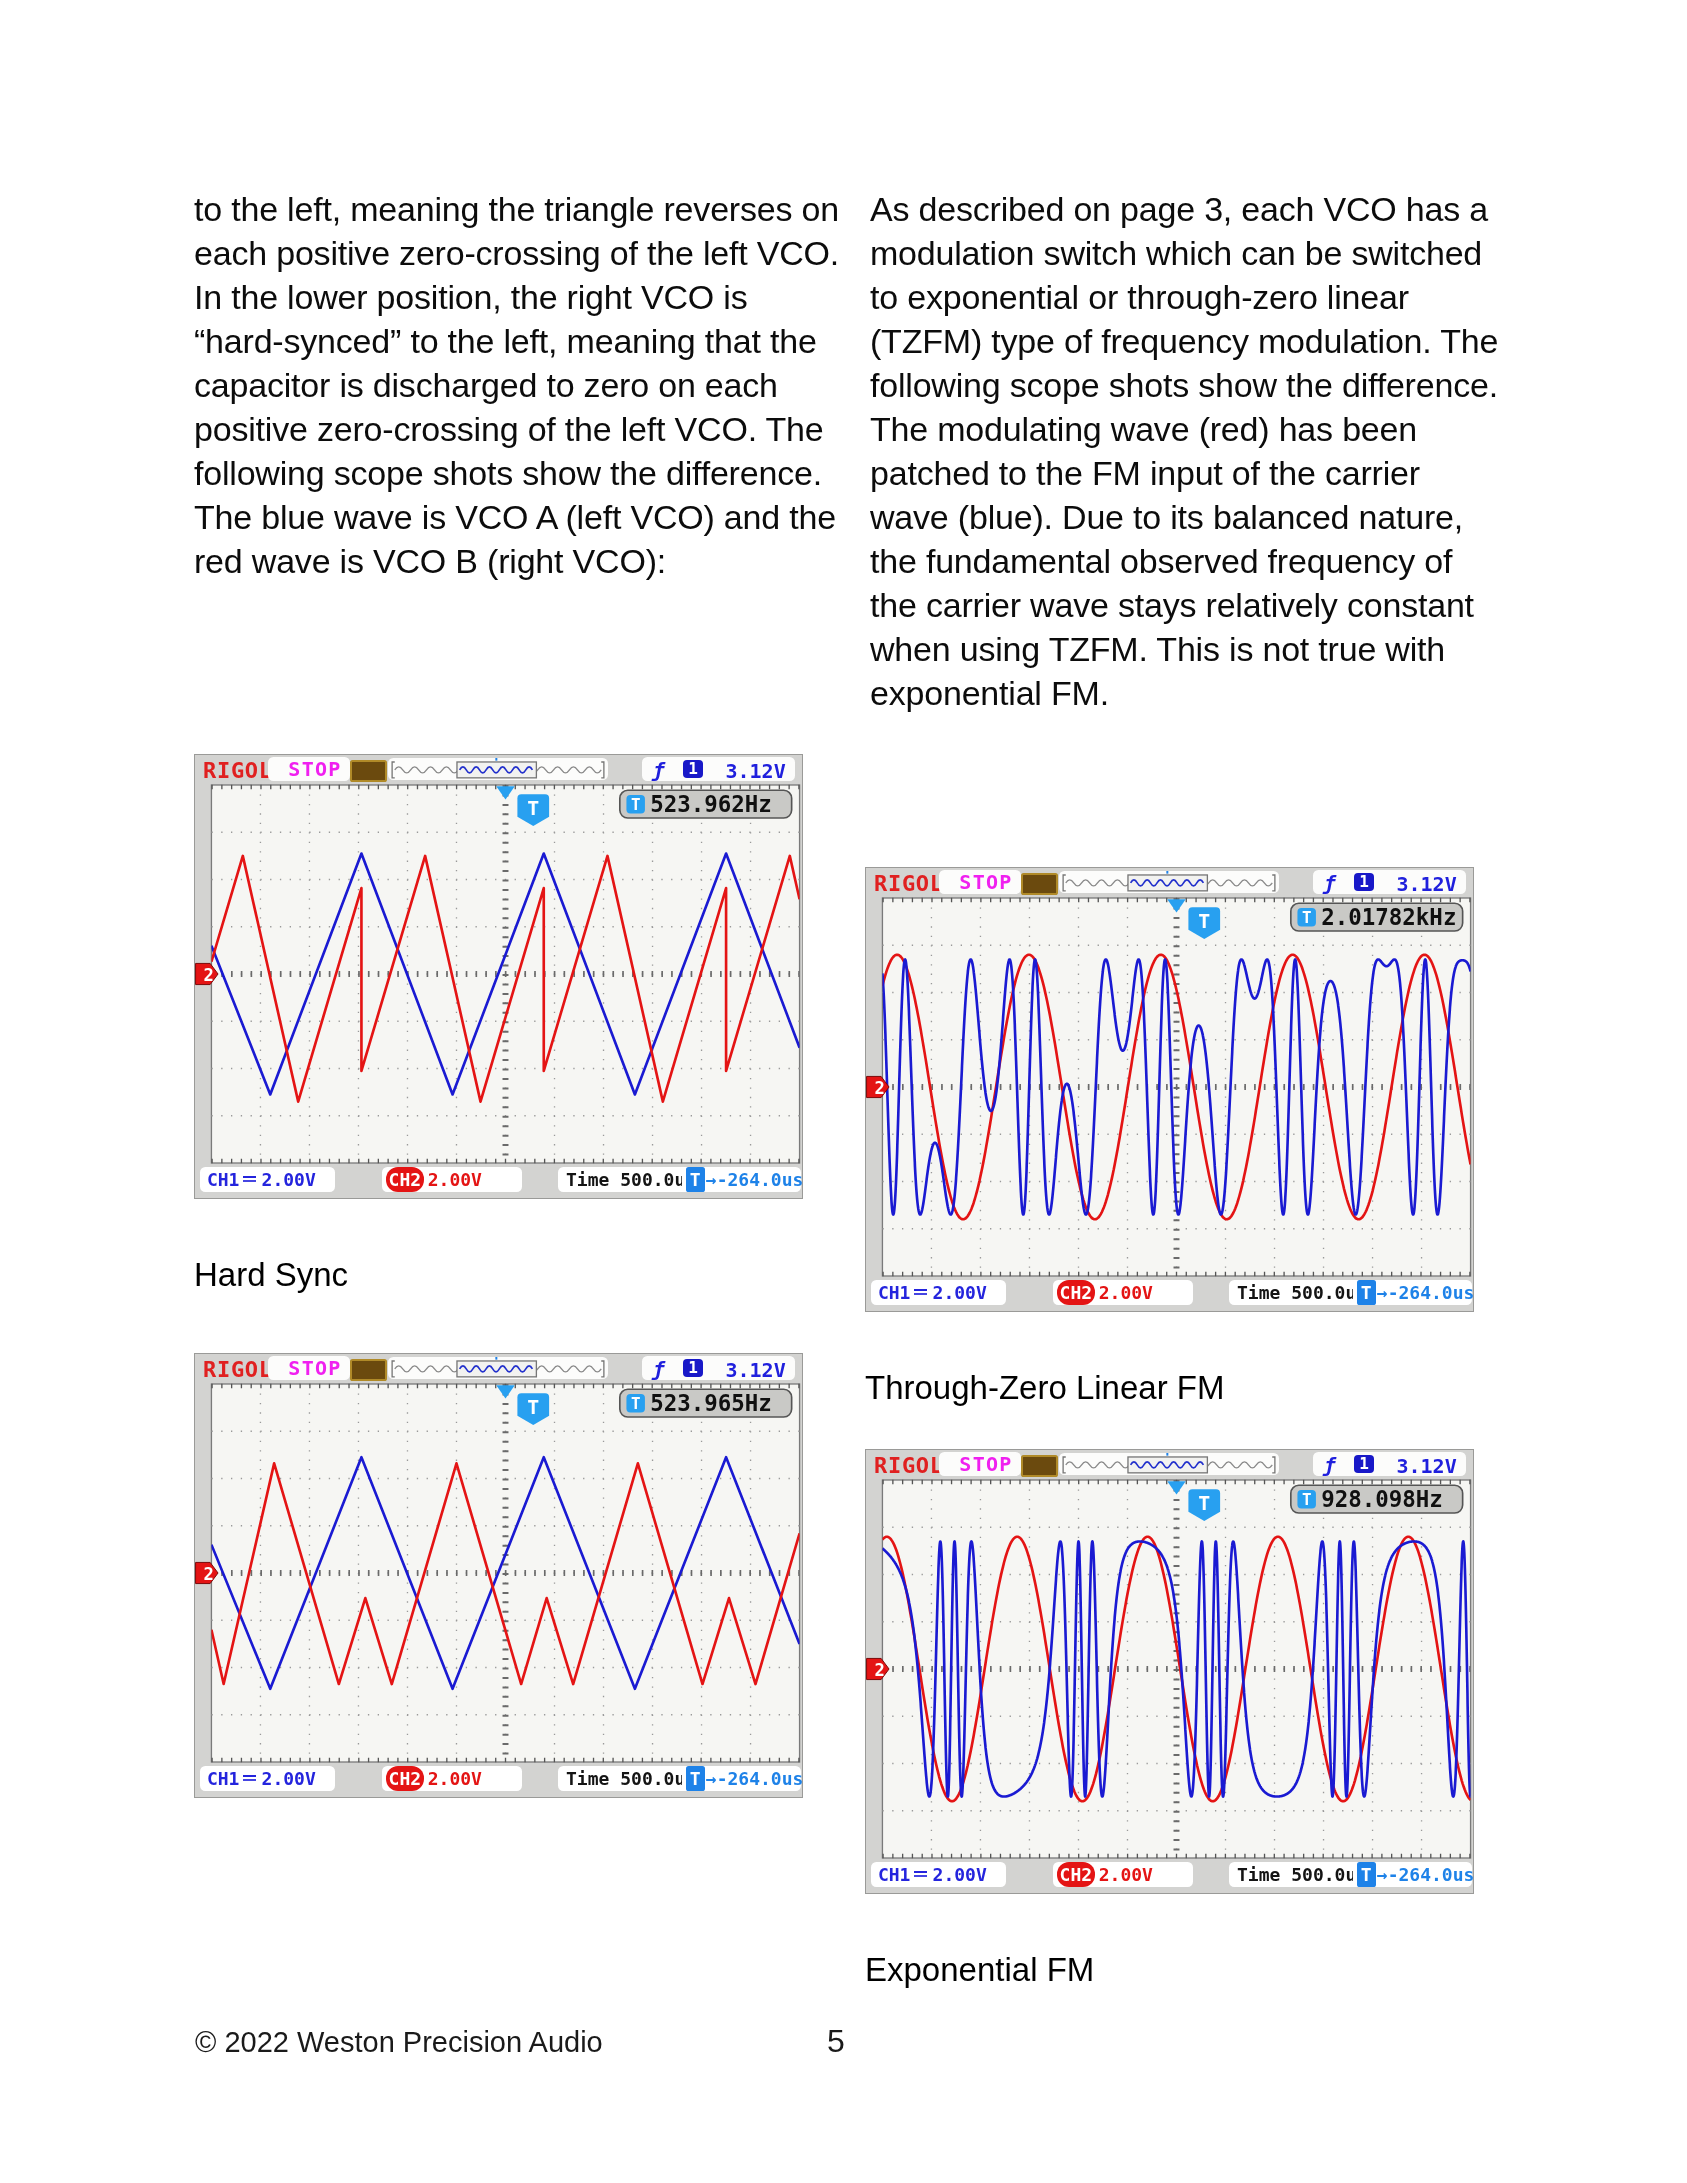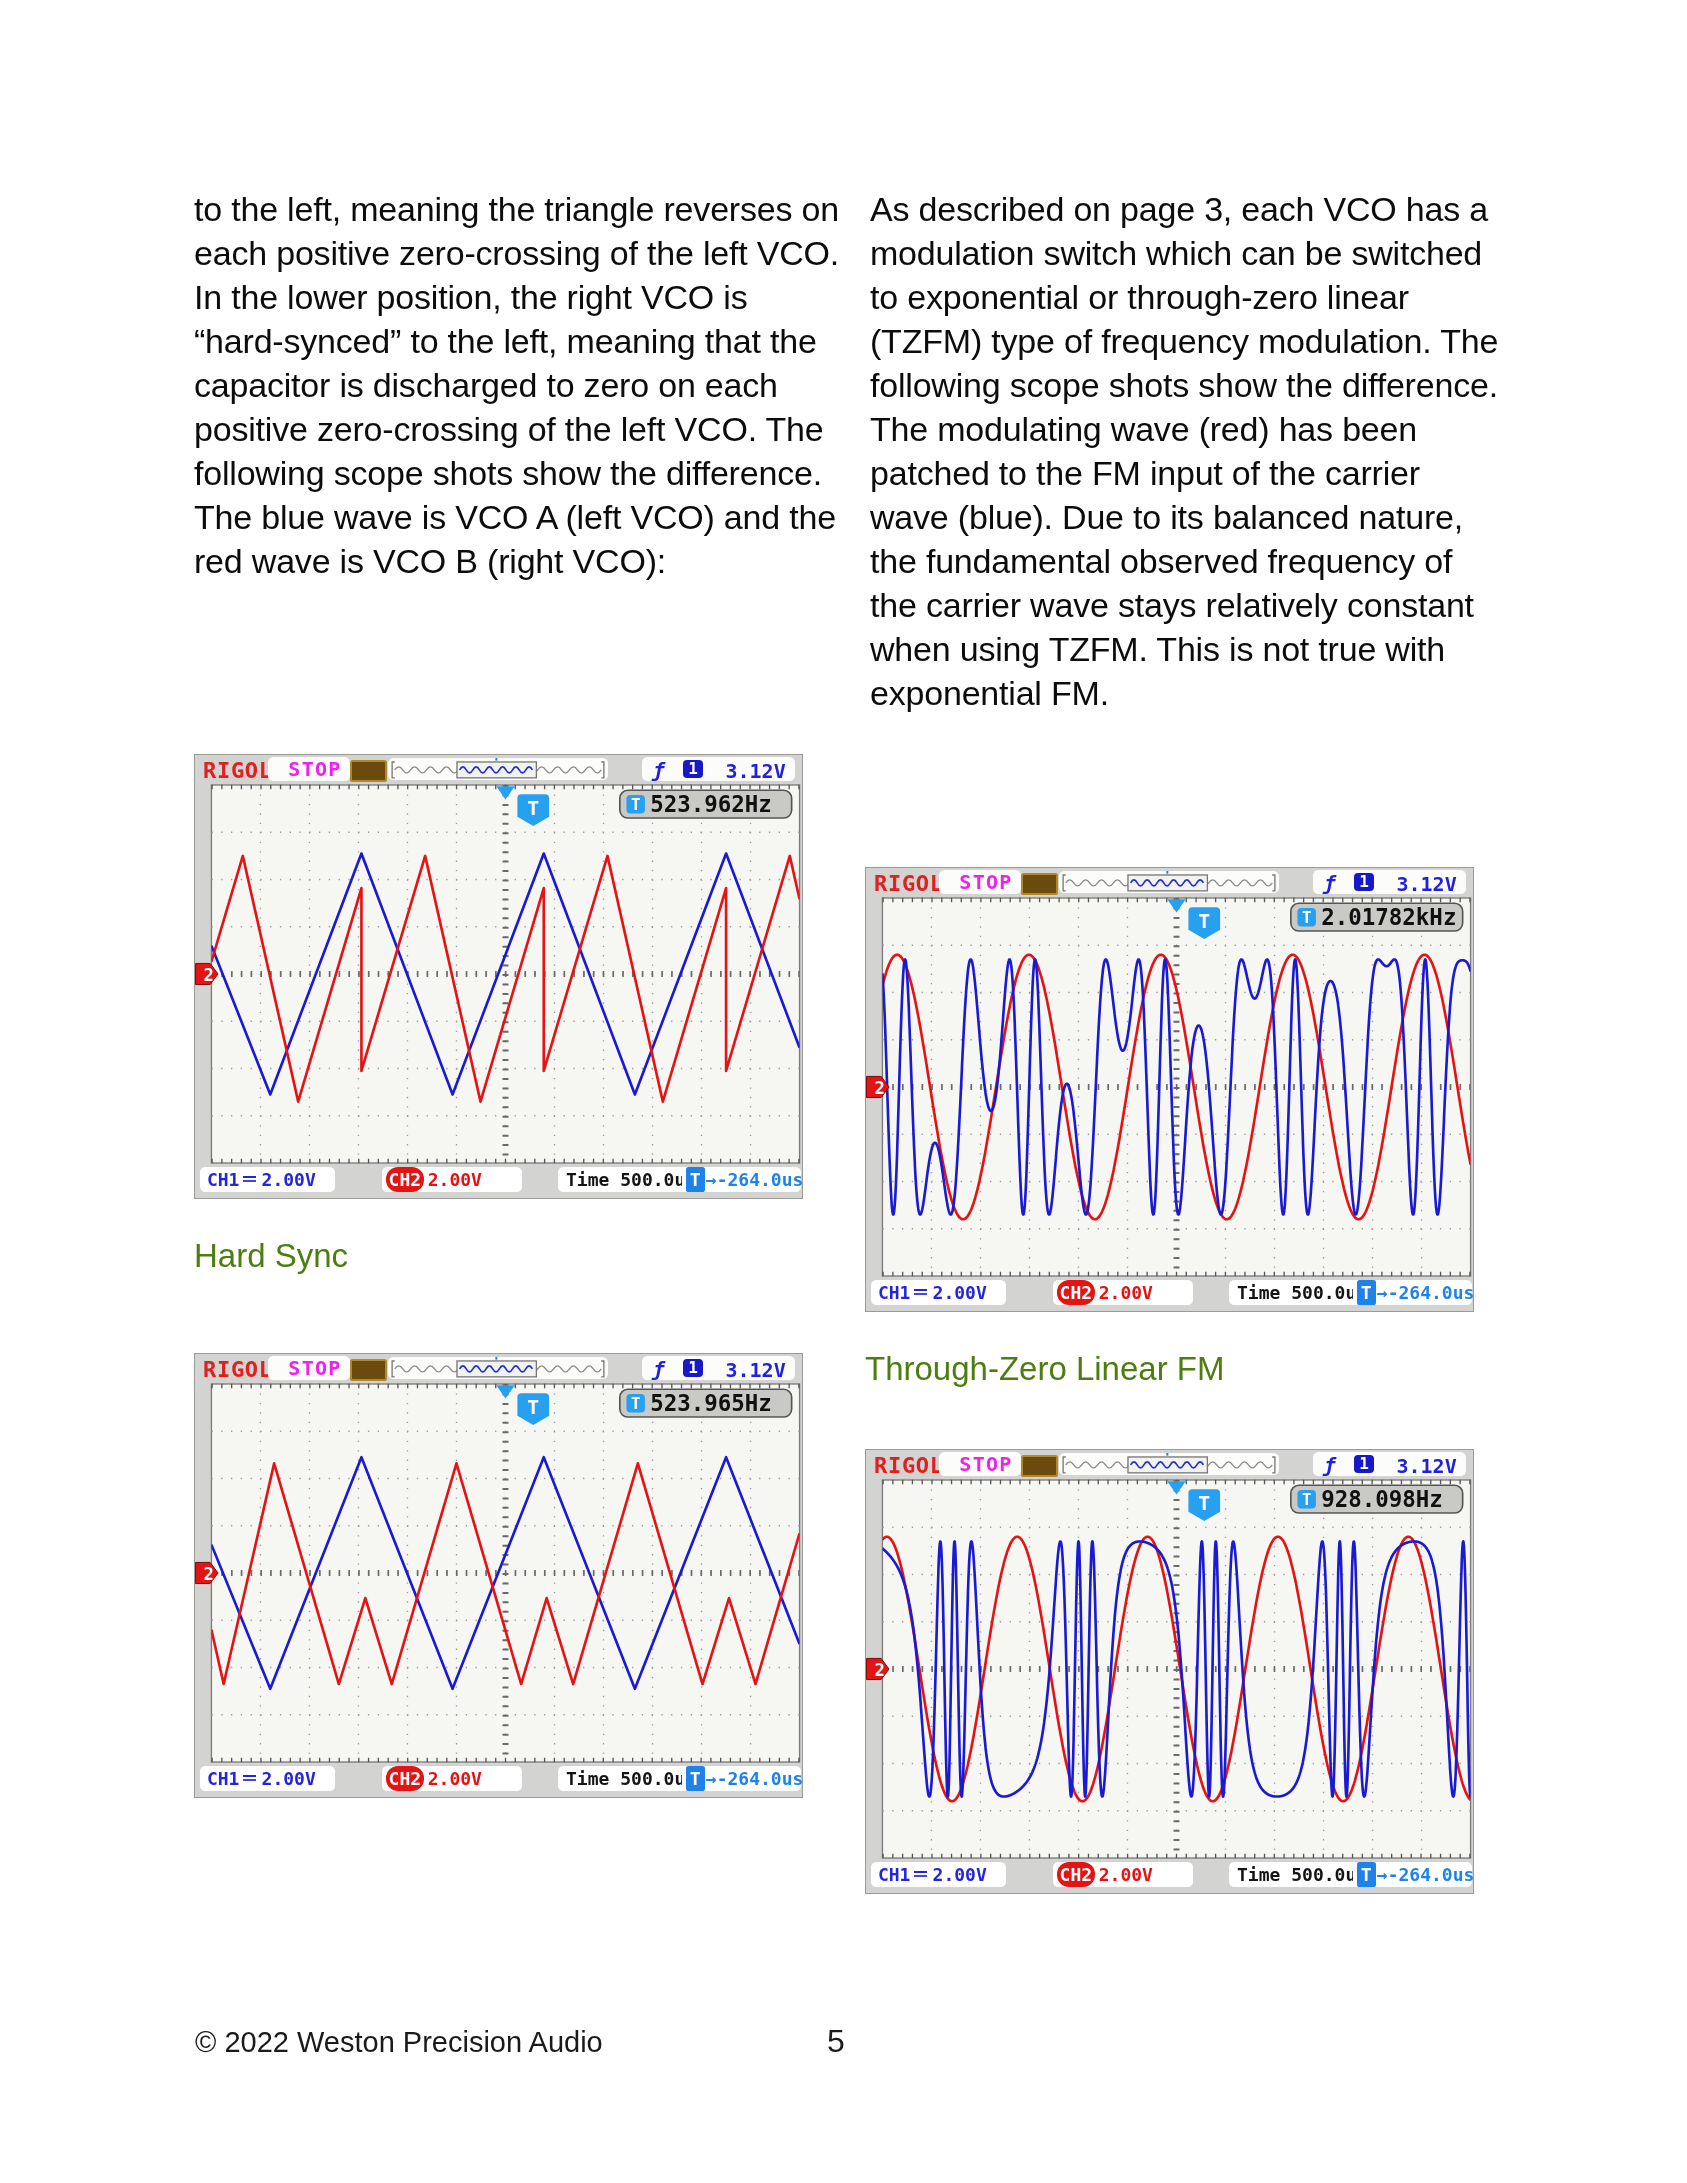--- a/index.html
+++ b/index.html
@@ -1,19 +1,19 @@
 <!DOCTYPE html>
 <html style="font-size:10.6px"><head>
 <meta charset="utf-8">
 <style>
   html,body{margin:0;padding:0;background:#888;}
   .page{position:relative;width:1687px;height:2183px;background:#ffffff;overflow:hidden;
         font-family:"Liberation Sans", sans-serif;}
   .para{position:absolute;font-size:34px;line-height:44px;letter-spacing:-0.2px;color:#0c0c0c;margin:0;}
-  .caption{font-size:33px;color:#4d7c0f;margin-top:38px;}
+  .caption{font-size:33px;color:#000000;margin-top:57px;}
   .footer-left{position:absolute;left:195px;top:2026px;font-size:29px;color:#1a1a1a;}
   .page-num{position:absolute;left:827px;top:2023px;font-size:32px;color:#1a1a1a;}
 
   .scope-slot{position:absolute;width:570px;}
   .scope-frame{position:relative;width:609px;height:445px;background:#d3d3d1;
                border:1.3px solid #9a9a98;box-sizing:border-box;}
   .scope-header{position:relative;height:29px;font-family:"DejaVu Sans Mono",monospace;font-weight:bold;}
   .brand{position:absolute;left:8px;top:3.3px;font-size:22px;color:#e02020;letter-spacing:0.7px;}
   .pill{position:absolute;background:#fcfcfb;border-radius:5.3px;}
   .stop-pill{left:73px;top:2px;width:70px;height:24px;text-align:center;line-height:24px;
@@ -373,19 +373,20 @@
               </g>
             </svg>
       </div>
       <div class="scope-footer">
         <span class="fpill p-ch1"><span>CH1</span><span class="coup"><i></i><i></i></span><span>2.00V</span></span>
         <span class="fpill p-ch2"><span class="ch2chip"><span>CH2</span></span><span>2.00V</span></span>
         <span class="fpill p-time"><span>Time</span>&nbsp;<span>500.0us</span></span>
         <span class="fpill p-toff"><span class="tchip">T</span><span>→</span><span>-264.0us</span></span>
       </div>
     </div>
+    <div class="caption">Exponential FM</div>
   </div>
 </div>
 
   <div class="footer-left">© 2022 Weston Precision Audio</div>
   <div class="page-num">5</div>
 </div>
 
 
 </body></html>

